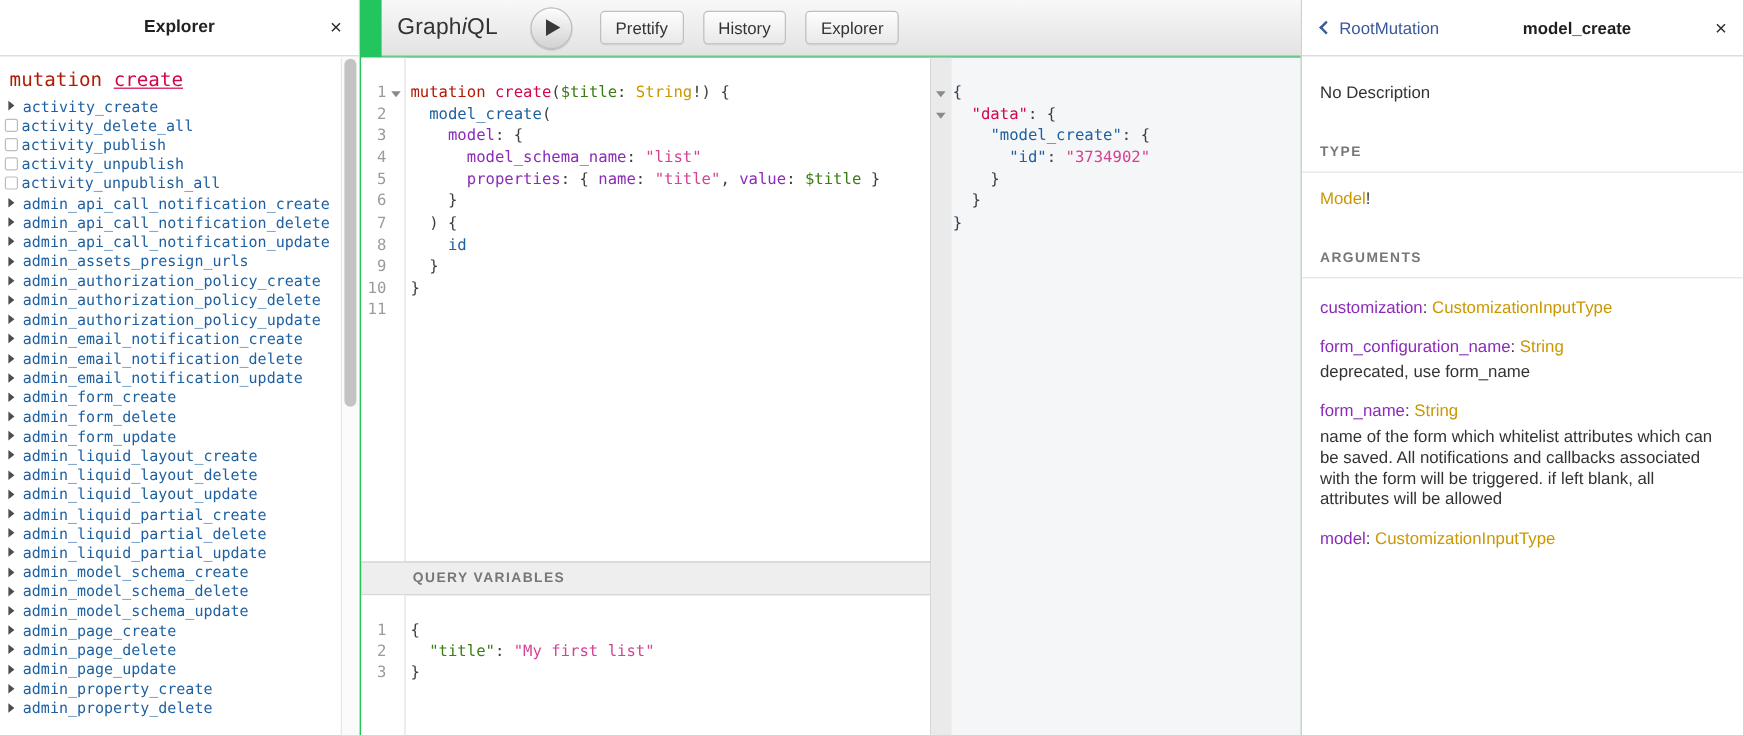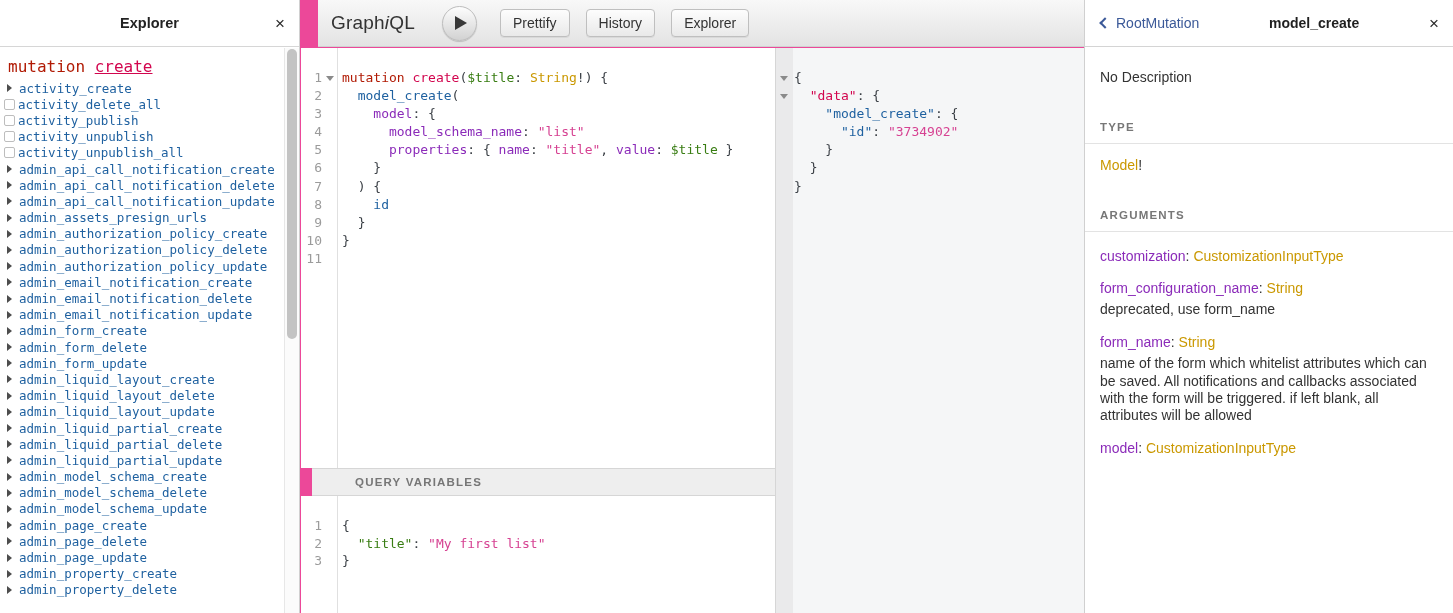--- a/index.html
+++ b/index.html
@@ -1,18 +1,18 @@
 <!DOCTYPE html>
 <html style="--c-keyword: #B11A04; --c-def: #D2054E; --c-property: #1F61A0; --c-attribute: #8B2BB9; --c-string: #D64292; --c-variable: #397D13; --c-atom: #CA9800; --c-punctuation: #3a3f45; --c-explorer_field: #1F61A0; --c-doc_link_type: #CA9800; --c-doc_arg_name: #8B2BB9; --c-back_link: #3B5998;"><head>
 <meta charset="utf-8">
 <style>
   * { margin:0; padding:0; box-sizing:border-box; }
   html,body { background:#fff; }
   body { font-family:"Liberation Sans", sans-serif; color:#333; }
-  #app { position:relative; width:1453px; height:613px; overflow:hidden; background:#ec4899; }
+  #app { position:relative; width:1453px; height:613px; overflow:hidden; background:#22c55e; }
   .mono { font-family:"DejaVu Sans Mono","Liberation Mono",monospace; }
 
   
   .c-k { color:var(--c-keyword,#B11A04); }
   .c-d { color:var(--c-def,#D2054E); }
   .c-p { color:var(--c-property,#1F61A0); }
   .c-a { color:var(--c-attribute,#8B2BB9); }
   .c-s { color:var(--c-string,#D64292); }
   .c-v { color:var(--c-variable,#397D13); }
   .c-t { color:var(--c-atom,#CA9800); }
@@ -47,21 +47,21 @@
   .ve { left:301px; top:496px; width:474px; height:117px; }
   .gutter-bg { position:absolute; left:0; top:0; bottom:0; width:37px; background:#fff; border-right:1px solid #e0e0e0; }
   .rows { position:absolute; left:0; top:21px; right:0; }
   .code-row { position:relative; height:18.1px; line-height:18.1px; font-size:13px; }
   .ve .code-row { height:17.5px; line-height:17.5px; }
   .code-row .ln { position:absolute; left:0; width:21px; text-align:right; color:#9b9b9b; }
   .fold-down { position:absolute; width:0; height:0; border-top:5px solid #8a8a8a; border-left:4px solid transparent; border-right:4px solid transparent; cursor:pointer; }
   .code-row .fold-down { left:25px; top:7px; }
   .code-row .code { position:absolute; left:41px; white-space:pre; }
 
-  .varbar { position:absolute; left:312px; top:468px; width:474px; height:28px; background:#eeeeee; border-top:1px solid #d6d6d6; border-bottom:1px solid #d6d6d6; display:flex; align-items:center; padding-left:43px; }
+  .varbar { position:absolute; left:301px; top:468px; width:474px; height:28px; background:#eeeeee; border-top:1px solid #d6d6d6; border-bottom:1px solid #d6d6d6; display:flex; align-items:center; padding-left:43px; }
   .varbar span { font-size:11.5px; font-weight:bold; letter-spacing:1.2px; color:#767676; }
 
   
   .rp { position:absolute; left:775px; top:48px; width:309px; height:565px; background:#f5f6f7; border-left:1px solid #d6d6d6; overflow:hidden; }
   .rp-gutter { position:absolute; left:0; top:0; bottom:0; width:17px; background:#eaeaeb; }
   .rp .rows { top:21px; }
   .rp .code-row .code { left:18px; }
   .rp .code-row .fold-down { left:4px; top:7px; }
 
   

